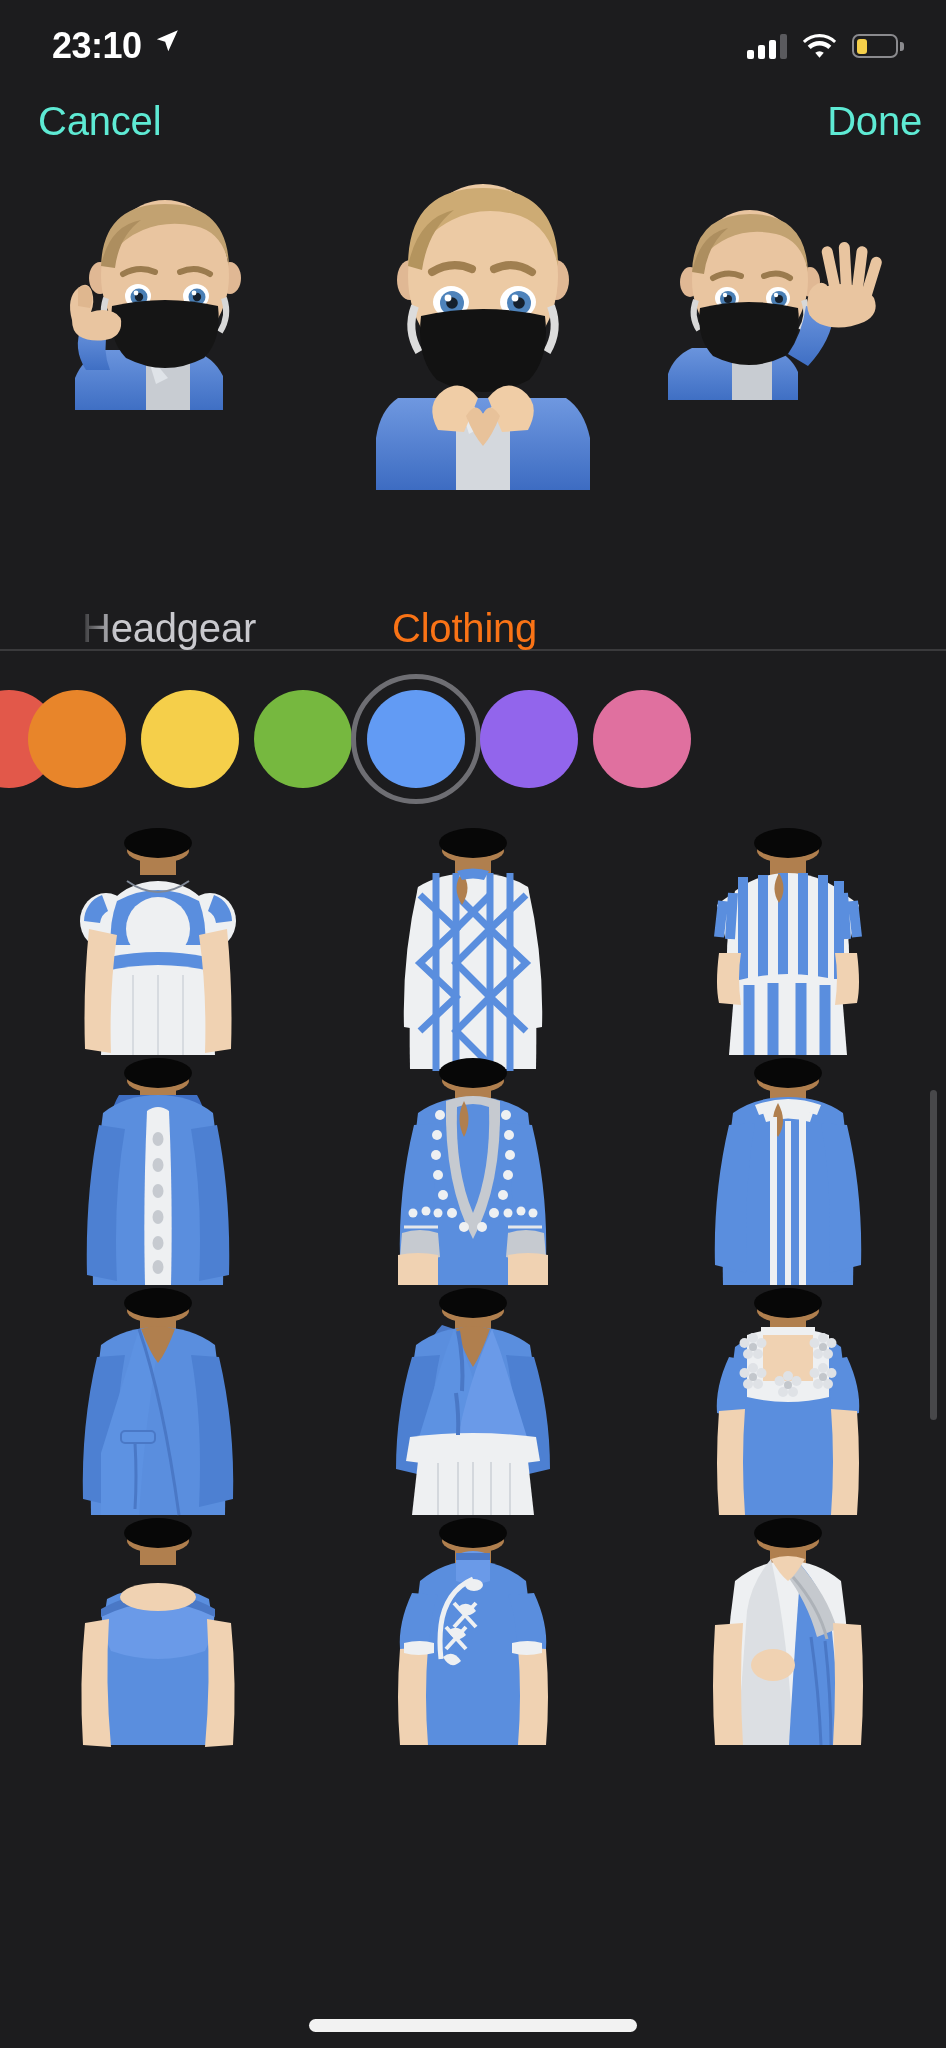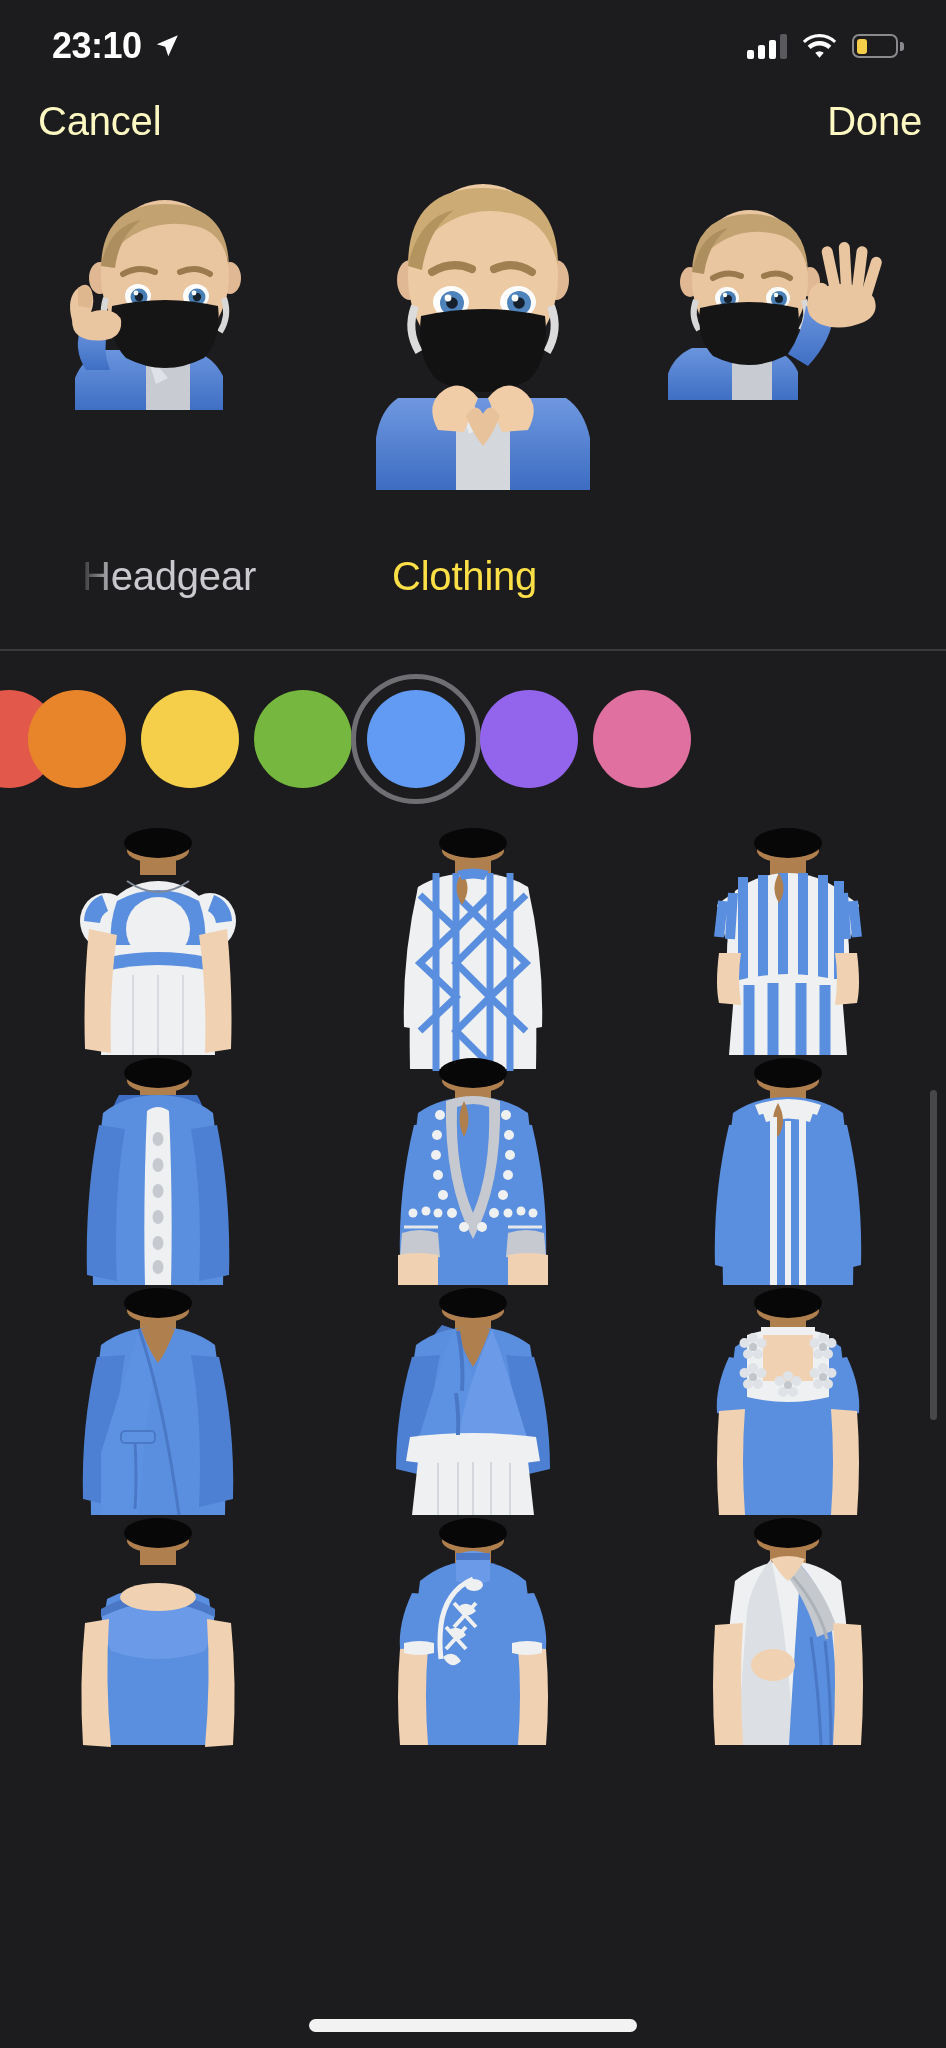--- a/index.html
+++ b/index.html
@@ -16,21 +16,21 @@
     overflow:hidden;
   }
 
   
   #statusbar {
     position:absolute; top:0; left:0; width:946px; height:92px;
     display:flex; align-items:center; justify-content:space-between;
     padding:0 48px 0 52px;
     z-index:40;
   }
-  .sb-left { display:flex; align-items:center; gap:12px; }
+  .sb-left { display:flex; align-items:flex-start; gap:12px; }
   .sb-time {
     color:#fff; font-size:36px; font-weight:600; letter-spacing:-0.5px;
     line-height:1;
   }
   .sb-right { display:flex; align-items:center; gap:16px; }
 
   .loc-arrow { width:26px; height:26px; display:block; }
 
   .bars { display:flex; align-items:flex-end; gap:4px; height:26px; }
   .bars i { display:block; width:7px; background:#fff; border-radius:2px; }
@@ -57,21 +57,21 @@
   }
 
   
   #navbar {
     position:absolute; top:96px; left:0; width:946px; height:74px;
     z-index:35; pointer-events:none;
   }
   #navbar .navbtn { pointer-events:auto; }
   .navbtn {
     position:absolute; top:0;
-    color:#fef9c3; font-size:40px; letter-spacing:-0.2px;
+    color:#5eead4; font-size:40px; letter-spacing:-0.2px;
     background:none; border:none; cursor:pointer;
     font-family:"Liberation Sans", sans-serif;
     line-height:1.25;
   }
   #cancel-btn { left:38px; }
   #done-btn  { right:24px; }
 
   
   #preview {
     position:absolute; top:110px; left:0; width:946px; height:420px;
@@ -79,39 +79,39 @@
   }
   .memoji { position:absolute; }
   .memoji svg { display:block; width:100%; height:100%; }
 
   #memoji-thumbsup { left:28px;  top:60px;  width:270px; height:240px; }
   #memoji-heart    { left:338px; top:20px;  width:290px; height:360px; }
   #memoji-wave     { left:650px; top:70px;  width:250px; height:220px; }
 
   
   #tabbar {
-    position:absolute; top:536px; left:0; width:784px; height:80px;
+    position:absolute; top:588px; left:0; width:784px; height:80px;
     display:flex; align-items:center;
     z-index:20;
   }
   .tab {
     background:none; border:none; cursor:pointer;
     font-size:40px; letter-spacing:-0.2px;
     font-family:"Liberation Sans", sans-serif;
     white-space:nowrap;
   }
   #tab-headgear {
     position:absolute; left:82px;
     color:#c9c9ce;
     -webkit-mask-image:linear-gradient(to right, rgba(0,0,0,0.15) 0px, #000 34px);
             mask-image:linear-gradient(to right, rgba(0,0,0,0.15) 0px, #000 34px);
   }
   #tab-clothing {
     position:absolute; left:392px;
-    color:#fde047;
+    color:#f97316;
   }
 
   
   #divider {
     position:absolute; top:649px; left:0; width:946px; height:1.5px;
     background:#3a3a3c; z-index:18;
   }
 
   
   #colorrow {

